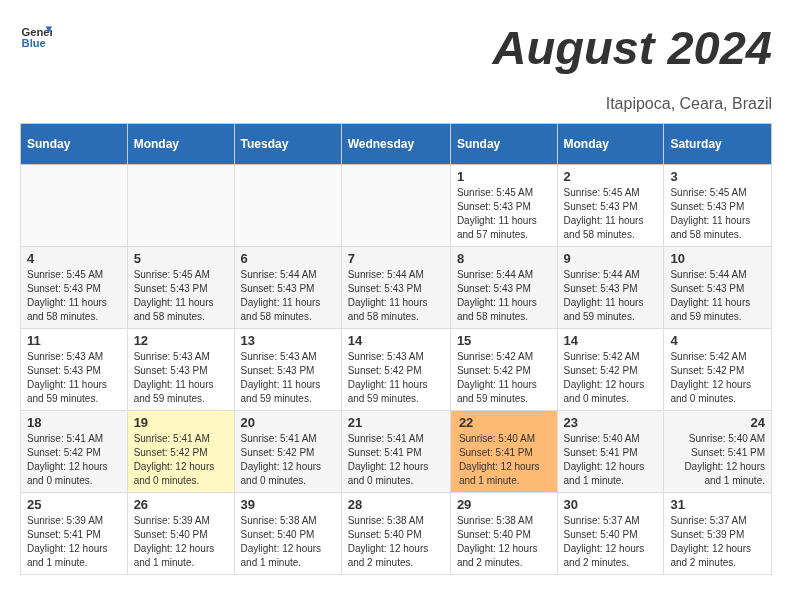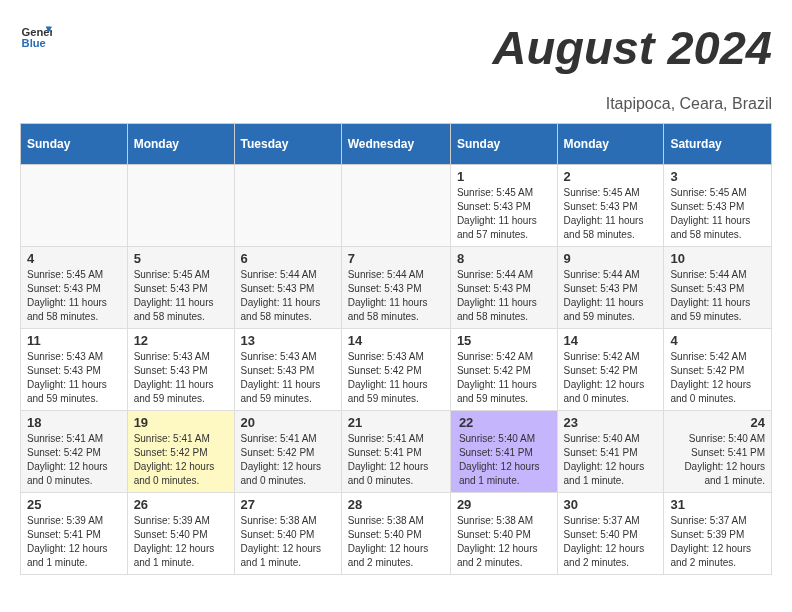--- a/index.html
+++ b/index.html
@@ -266,21 +266,21 @@
 Daylight: 12 hours
 and 0 minutes.</div>
         </td>
         <td class="day-cell" style="background: rgb(245, 245, 245);">
           <span class="day-num">21</span>
           <div class="day-info" style="white-space: pre-line;">Sunrise: 5:41 AM
 Sunset: 5:41 PM
 Daylight: 12 hours
 and 0 minutes.</div>
         </td>
-        <td class="day-cell" style="background: #c4b5fd; padding-left: 8px;">
+        <td class="day-cell" style="background: #fdba74; padding-left: 8px;">
           <span class="day-num">22</span>
           <div class="day-info" style="white-space: pre-line;">Sunrise: 5:40 AM
 Sunset: 5:41 PM
 Daylight: 12 hours
 and 1 minute.</div>
         </td>
         <td class="day-cell" style="background: rgb(245, 245, 245);">
           <span class="day-num">23</span>
           <div class="day-info" style="white-space: pre-line;">Sunrise: 5:40 AM
 Sunset: 5:41 PM
@@ -304,21 +304,21 @@
 and 1 minute.</div>
         </td>
         <td class="day-cell">
           <span class="day-num">26</span>
           <div class="day-info" style="white-space: pre-line;">Sunrise: 5:39 AM
 Sunset: 5:40 PM
 Daylight: 12 hours
 and 1 minute.</div>
         </td>
         <td class="day-cell">
-          <span class="day-num">27</span>
+          <span class="day-num">39</span>
           <div class="day-info" style="white-space: pre-line;">Sunrise: 5:38 AM
 Sunset: 5:40 PM
 Daylight: 12 hours
 and 1 minute.</div>
         </td>
         <td class="day-cell">
           <span class="day-num">28</span>
           <div class="day-info" style="white-space: pre-line;">Sunrise: 5:38 AM
 Sunset: 5:40 PM
 Daylight: 12 hours

